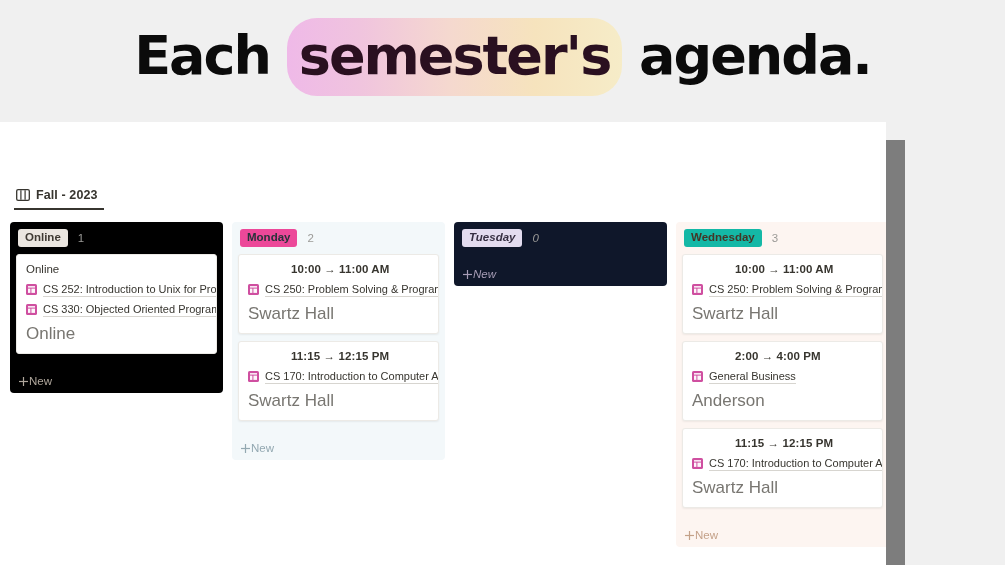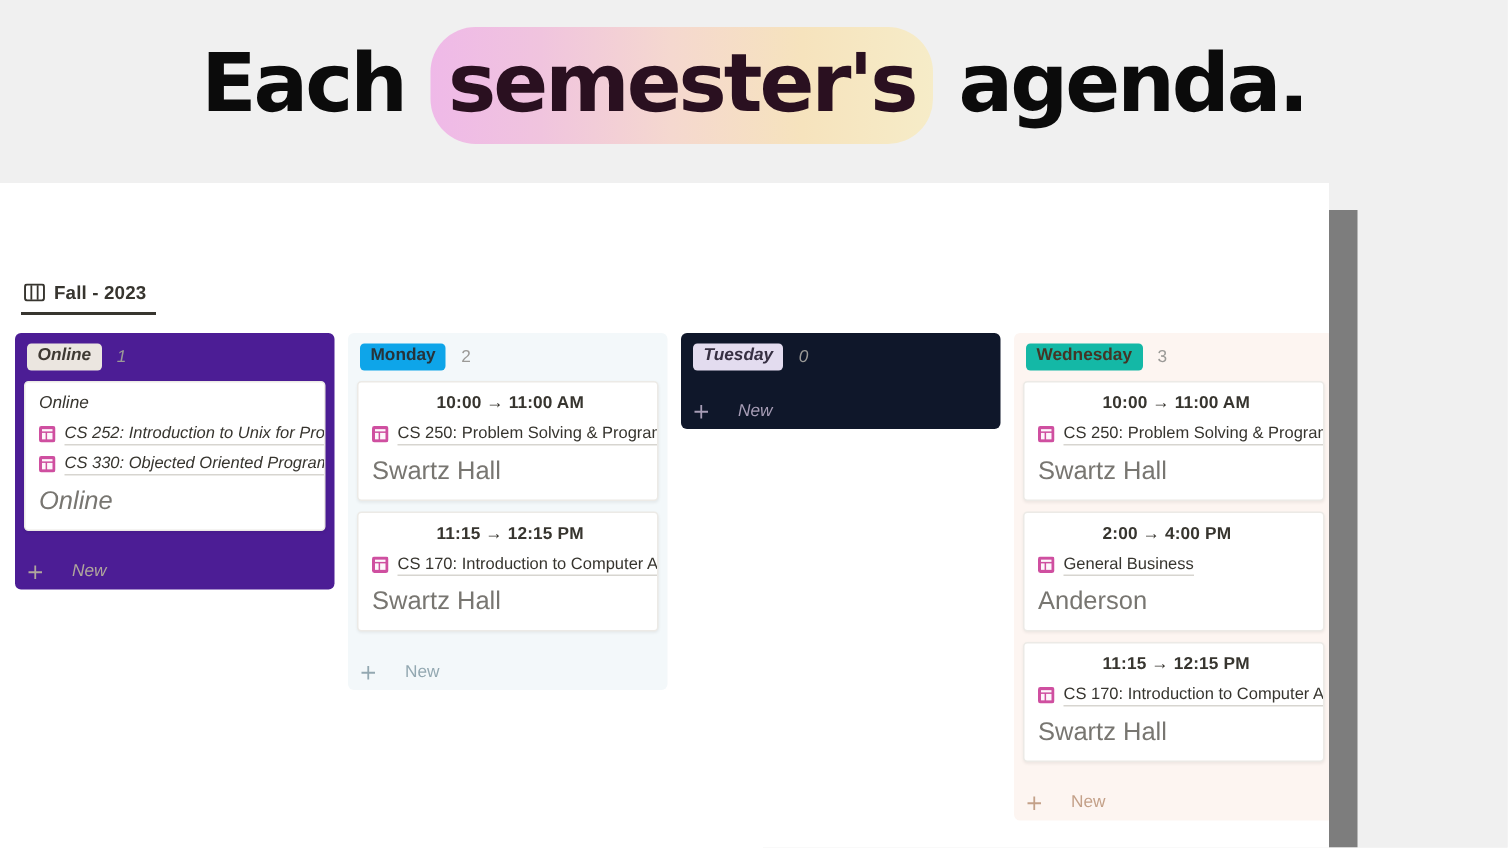--- a/index.html
+++ b/index.html
@@ -186,21 +186,21 @@
     font-size: 17px;
     color: #787671;
     white-space: nowrap;
     margin-top: 7px;
   }
 
   
   .new-row {
     display: flex;
     align-items: center;
-    gap: 19px;
+    gap: 0;
     height: 24px;
     padding: 0 8px;
     box-sizing: border-box;
     margin-top: 2px;
   }
   .new-label {
     font-size: 11.5px;
     color: #a5a29b;
   }
   .plus-icon { width: 11px; height: 11px; display: block; }
@@ -223,21 +223,21 @@
           <rect x="0.7" y="0.7" width="12.6" height="10.6" rx="1.4" fill="none" stroke="#37352f" stroke-width="1.3"></rect>
           <line x1="4.9" y1="1.2" x2="4.9" y2="10.8" stroke="#37352f" stroke-width="1.2"></line>
           <line x1="9.1" y1="1.2" x2="9.1" y2="10.8" stroke="#37352f" stroke-width="1.2"></line>
         </svg>
       </span>
       <span class="view-tab-label">Fall - 2023</span>
     </div>
   </div>
 
   <div id="board">
-      <div class="board-col" style="background: #4c1d95; font-style: italic;">
+      <div class="board-col" style="background: #000000;">
         <div class="col-head">
           <span class="col-badge" style="background: rgb(235, 230, 224); color: rgb(63, 58, 51);">Online</span>
           <span class="col-count">1</span>
         </div>
         <div class="col-body">
           <div class="card">
             <div class="card-title">Online</div>
             <div class="rel-row">
               <span>
                 <svg class="db-icon" viewBox="0 0 11 11" xmlns="http://www.w3.org/2000/svg">
@@ -268,21 +268,21 @@
             <svg class="plus-icon" viewBox="0 0 11 11" xmlns="http://www.w3.org/2000/svg">
               <line x1="5.5" y1="1" x2="5.5" y2="10" stroke="#b0a79c" stroke-width="1.2"></line>
               <line x1="1" y1="5.5" x2="10" y2="5.5" stroke="#b0a79c" stroke-width="1.2"></line>
             </svg>
           </span>
           <span class="new-label" style="color: rgb(176, 167, 156);">New</span>
         </div>
       </div>
       <div class="board-col" style="background: rgb(243, 248, 250);">
         <div class="col-head">
-          <span class="col-badge" style="background: #0ea5e9; color: rgb(39, 51, 58); text-align: right;">Monday</span>
+          <span class="col-badge" style="background: #ec4899; color: rgb(39, 51, 58); text-align: right;">Monday</span>
           <span class="col-count">2</span>
         </div>
         <div class="col-body">
           <div class="card">
             <div class="card-time">10:00 → 11:00 AM</div>
             <div class="rel-row">
               <span>
                 <svg class="db-icon" viewBox="0 0 11 11" xmlns="http://www.w3.org/2000/svg">
                   <rect x="0" y="0" width="11" height="11" rx="1.6" fill="#cf4fa0"></rect>
                   <rect x="2" y="2.1" width="7" height="1.5" fill="#ffffff" opacity="0.95"></rect>

